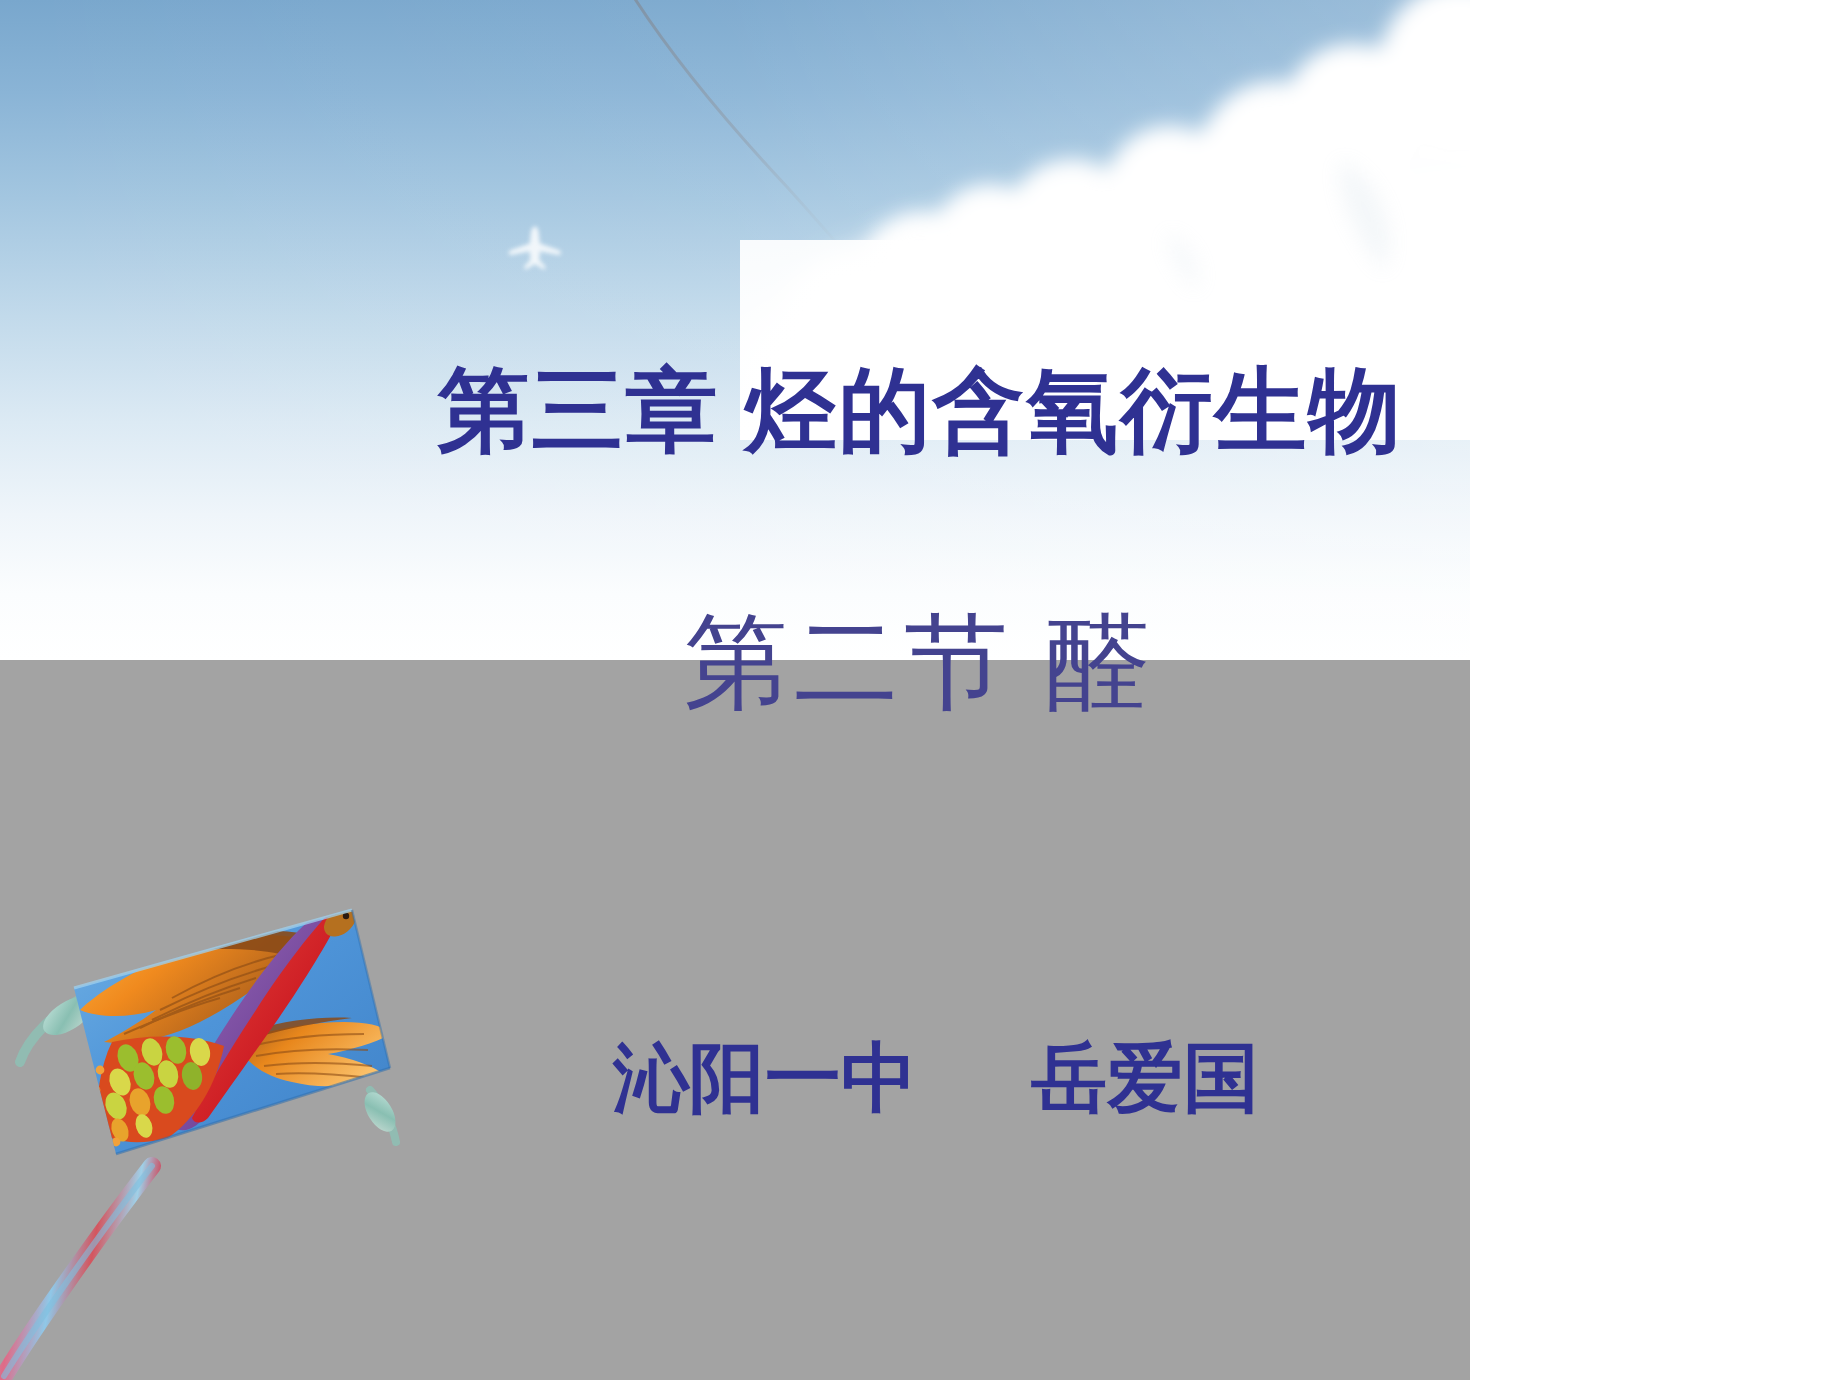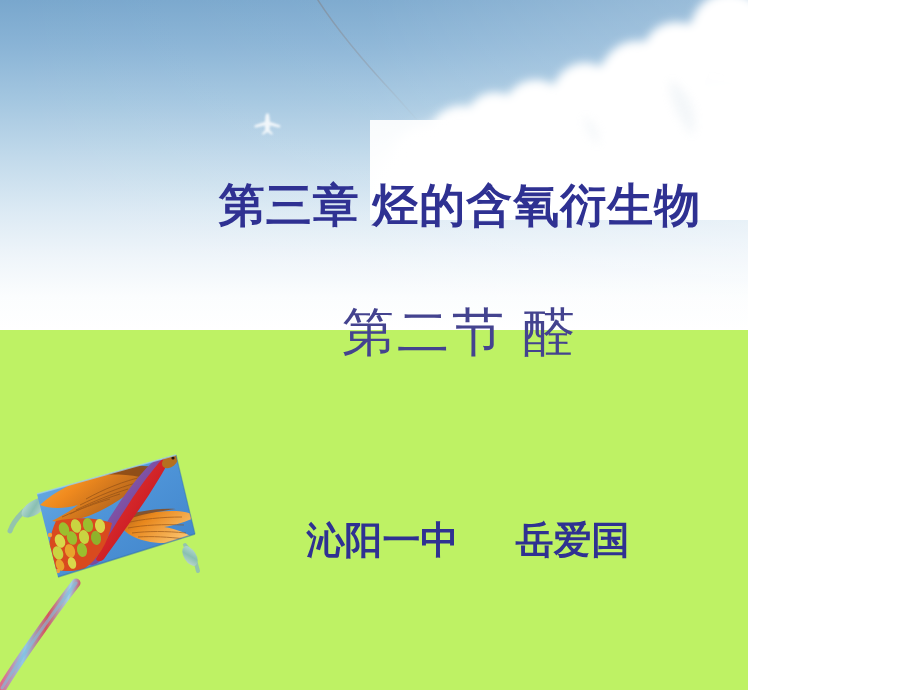--- a/index.html
+++ b/index.html
@@ -10,22 +10,21 @@
   }
   body {
     font-family: "Liberation Serif", "DejaVu Serif", serif;
   }
 
   #slide {
     position: relative;
     width: 735px;
     height: 690px;
     overflow: hidden;
-    background: #bef264;
-    padding-left: 13px;
+    background: #a3a3a3;
   }
 
   
   .sky-base {
     position: absolute;
     left: 0; top: 0;
     width: 920px;
     height: 330px;
     background:
       linear-gradient(to bottom,

